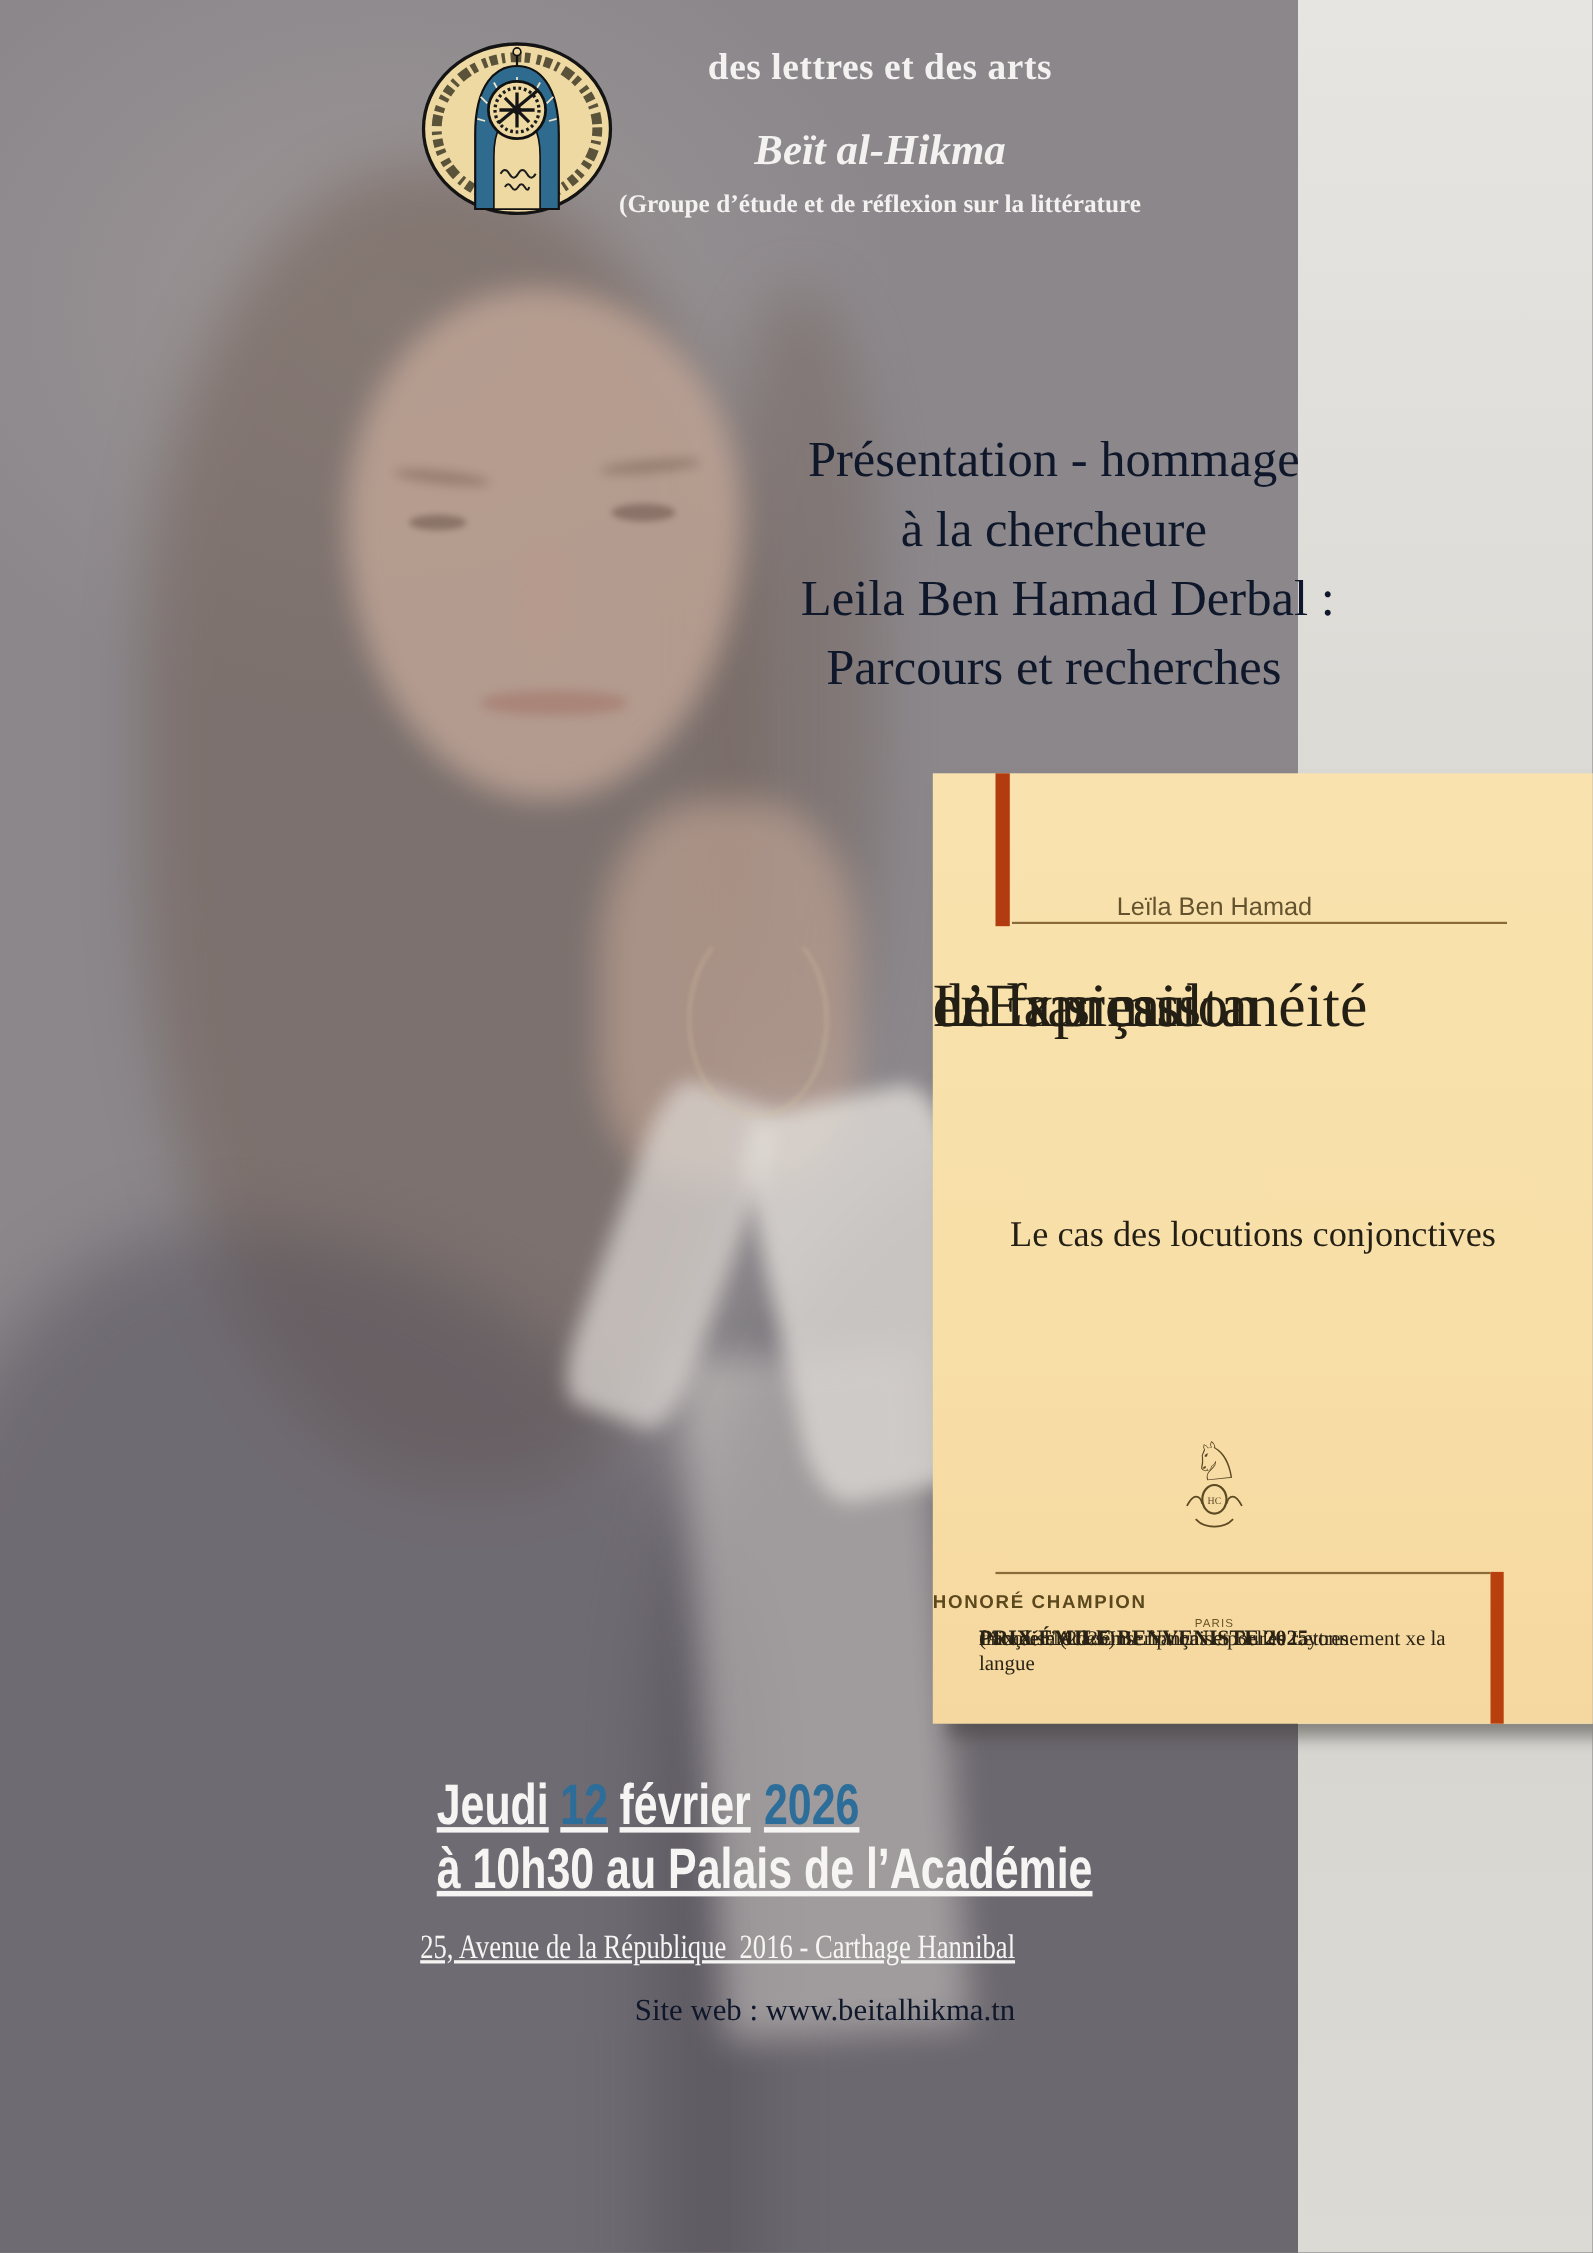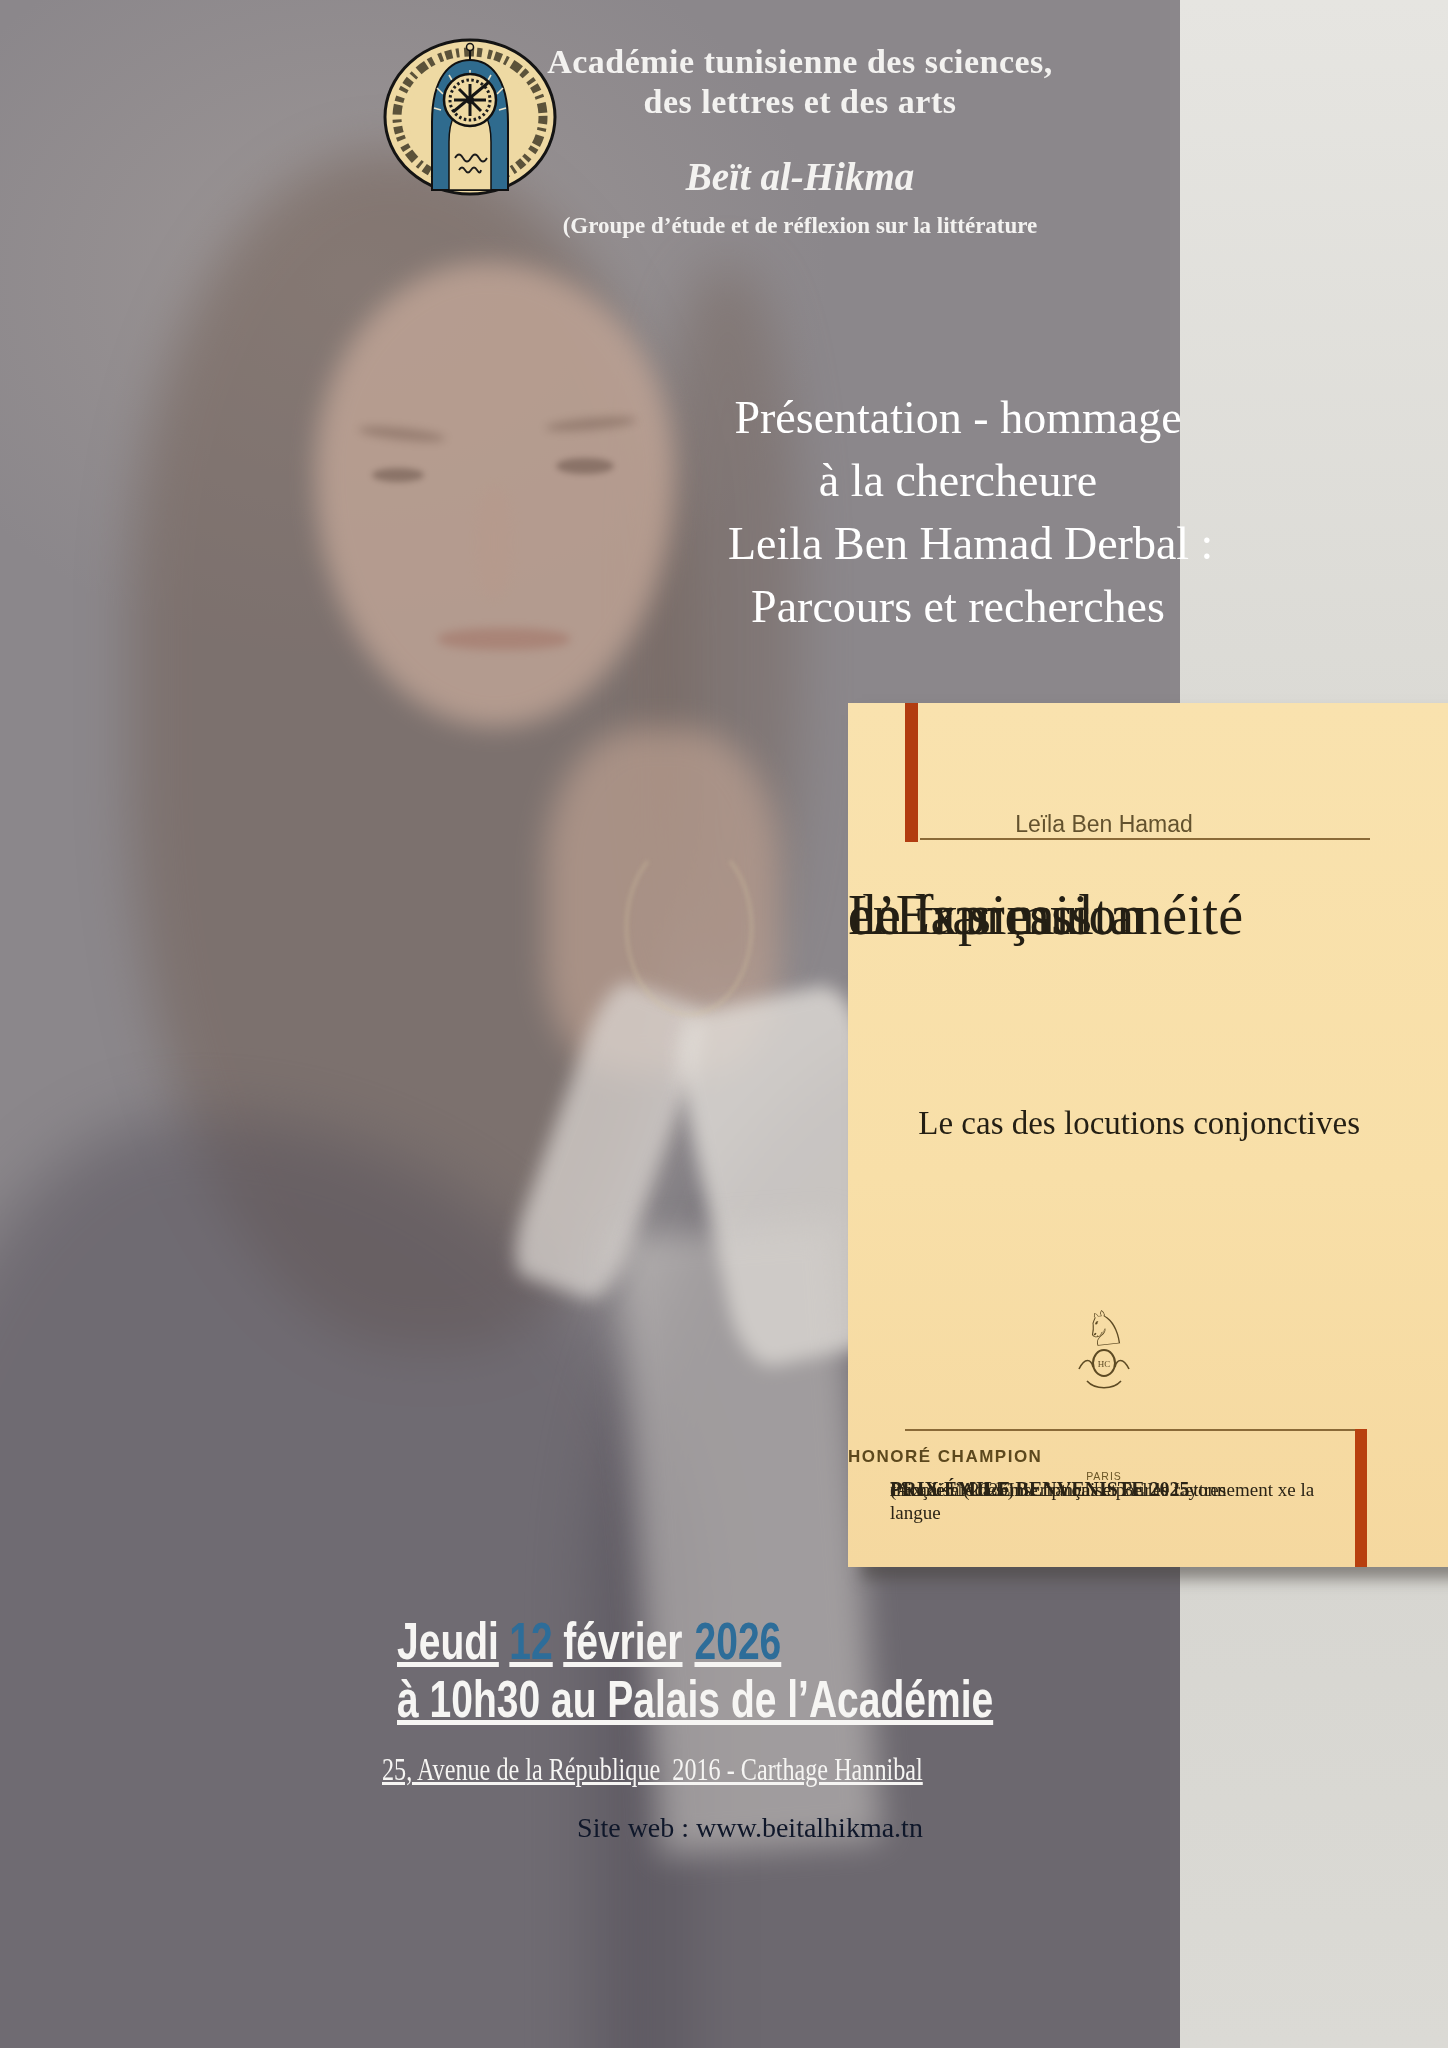--- a/index.html
+++ b/index.html
@@ -47,21 +47,21 @@
             transform:rotate(-4deg);filter:blur(16px);}
   
   .logo{position:absolute;left:383px;top:38px;width:174px;height:160px;}
   .org-header{position:absolute;left:480px;top:42px;width:640px;text-align:center;
               color:#f3f2f0;font-weight:bold;}
   .org-line{font-size:34px;line-height:40px;letter-spacing:.5px;}
   .org-house{font-size:39px;line-height:44px;font-style:italic;margin-top:33px;}
   .org-group{font-size:23px;line-height:25px;margin-top:14px;}
   
   .event-title{position:absolute;left:728px;top:386px;width:460px;text-align:center;
-               color:#ffffff;font-size:46px;line-height:63px;font-weight:400;white-space:nowrap;}
+               color:#0f172a;font-size:46px;line-height:63px;font-weight:400;white-space:nowrap;}
   
   .book{position:absolute;left:848px;top:703px;width:582px;height:864px;
         background:linear-gradient(180deg,#f9e2ae 0%,#f8dfa8 55%,#f5d89f 100%);
         box-shadow:14px 12px 14px rgba(70,66,62,.55);padding-left:24px;}
   .book div{position:absolute;}
   .bk-stripe-left{left:57px;top:0;width:13px;height:139px;background:#b23c10;}
   .bk-stripe-right{left:507px;top:726px;width:12px;height:138px;background:#b8400f;}
   .bk-author{left:0;top:108px;width:512px;text-align:center;
              font-family:"Liberation Sans",sans-serif;font-size:23px;color:#63522e;}
   .bk-rule1{left:72px;top:135px;width:450px;height:2px;background:#8a6a38;}
@@ -145,21 +145,20 @@
       </g>
       <circle cx="87" cy="62" r="4" fill="#151515"></circle>
       <g stroke="#1c1c1c" stroke-width="1.8" fill="none">
         <path d="M72,120 q4,-7 8,0 t8,0 t8,0 t8,0"></path>
         <path d="M76,132 q3,-5 6,0 t6,0 t6,0 t4,0"></path>
       </g>
     </svg>
   </div>
 
   <div class="org-header">
-    <div class="org-line">Académie tunisienne des sciences,</div>
     <div class="org-line">des lettres et des arts</div>
     <div class="org-house">Beït al-Hikma</div>
     <div class="org-group">(Groupe d’étude et de réflexion sur la littérature</div>
   </div>
 
   <div class="event-title">
     <div>Présentation - hommage</div>
     <div>à la chercheure</div>
     <div>Leila Ben Hamad Derbal :</div>
     <div>Parcours et recherches</div>

